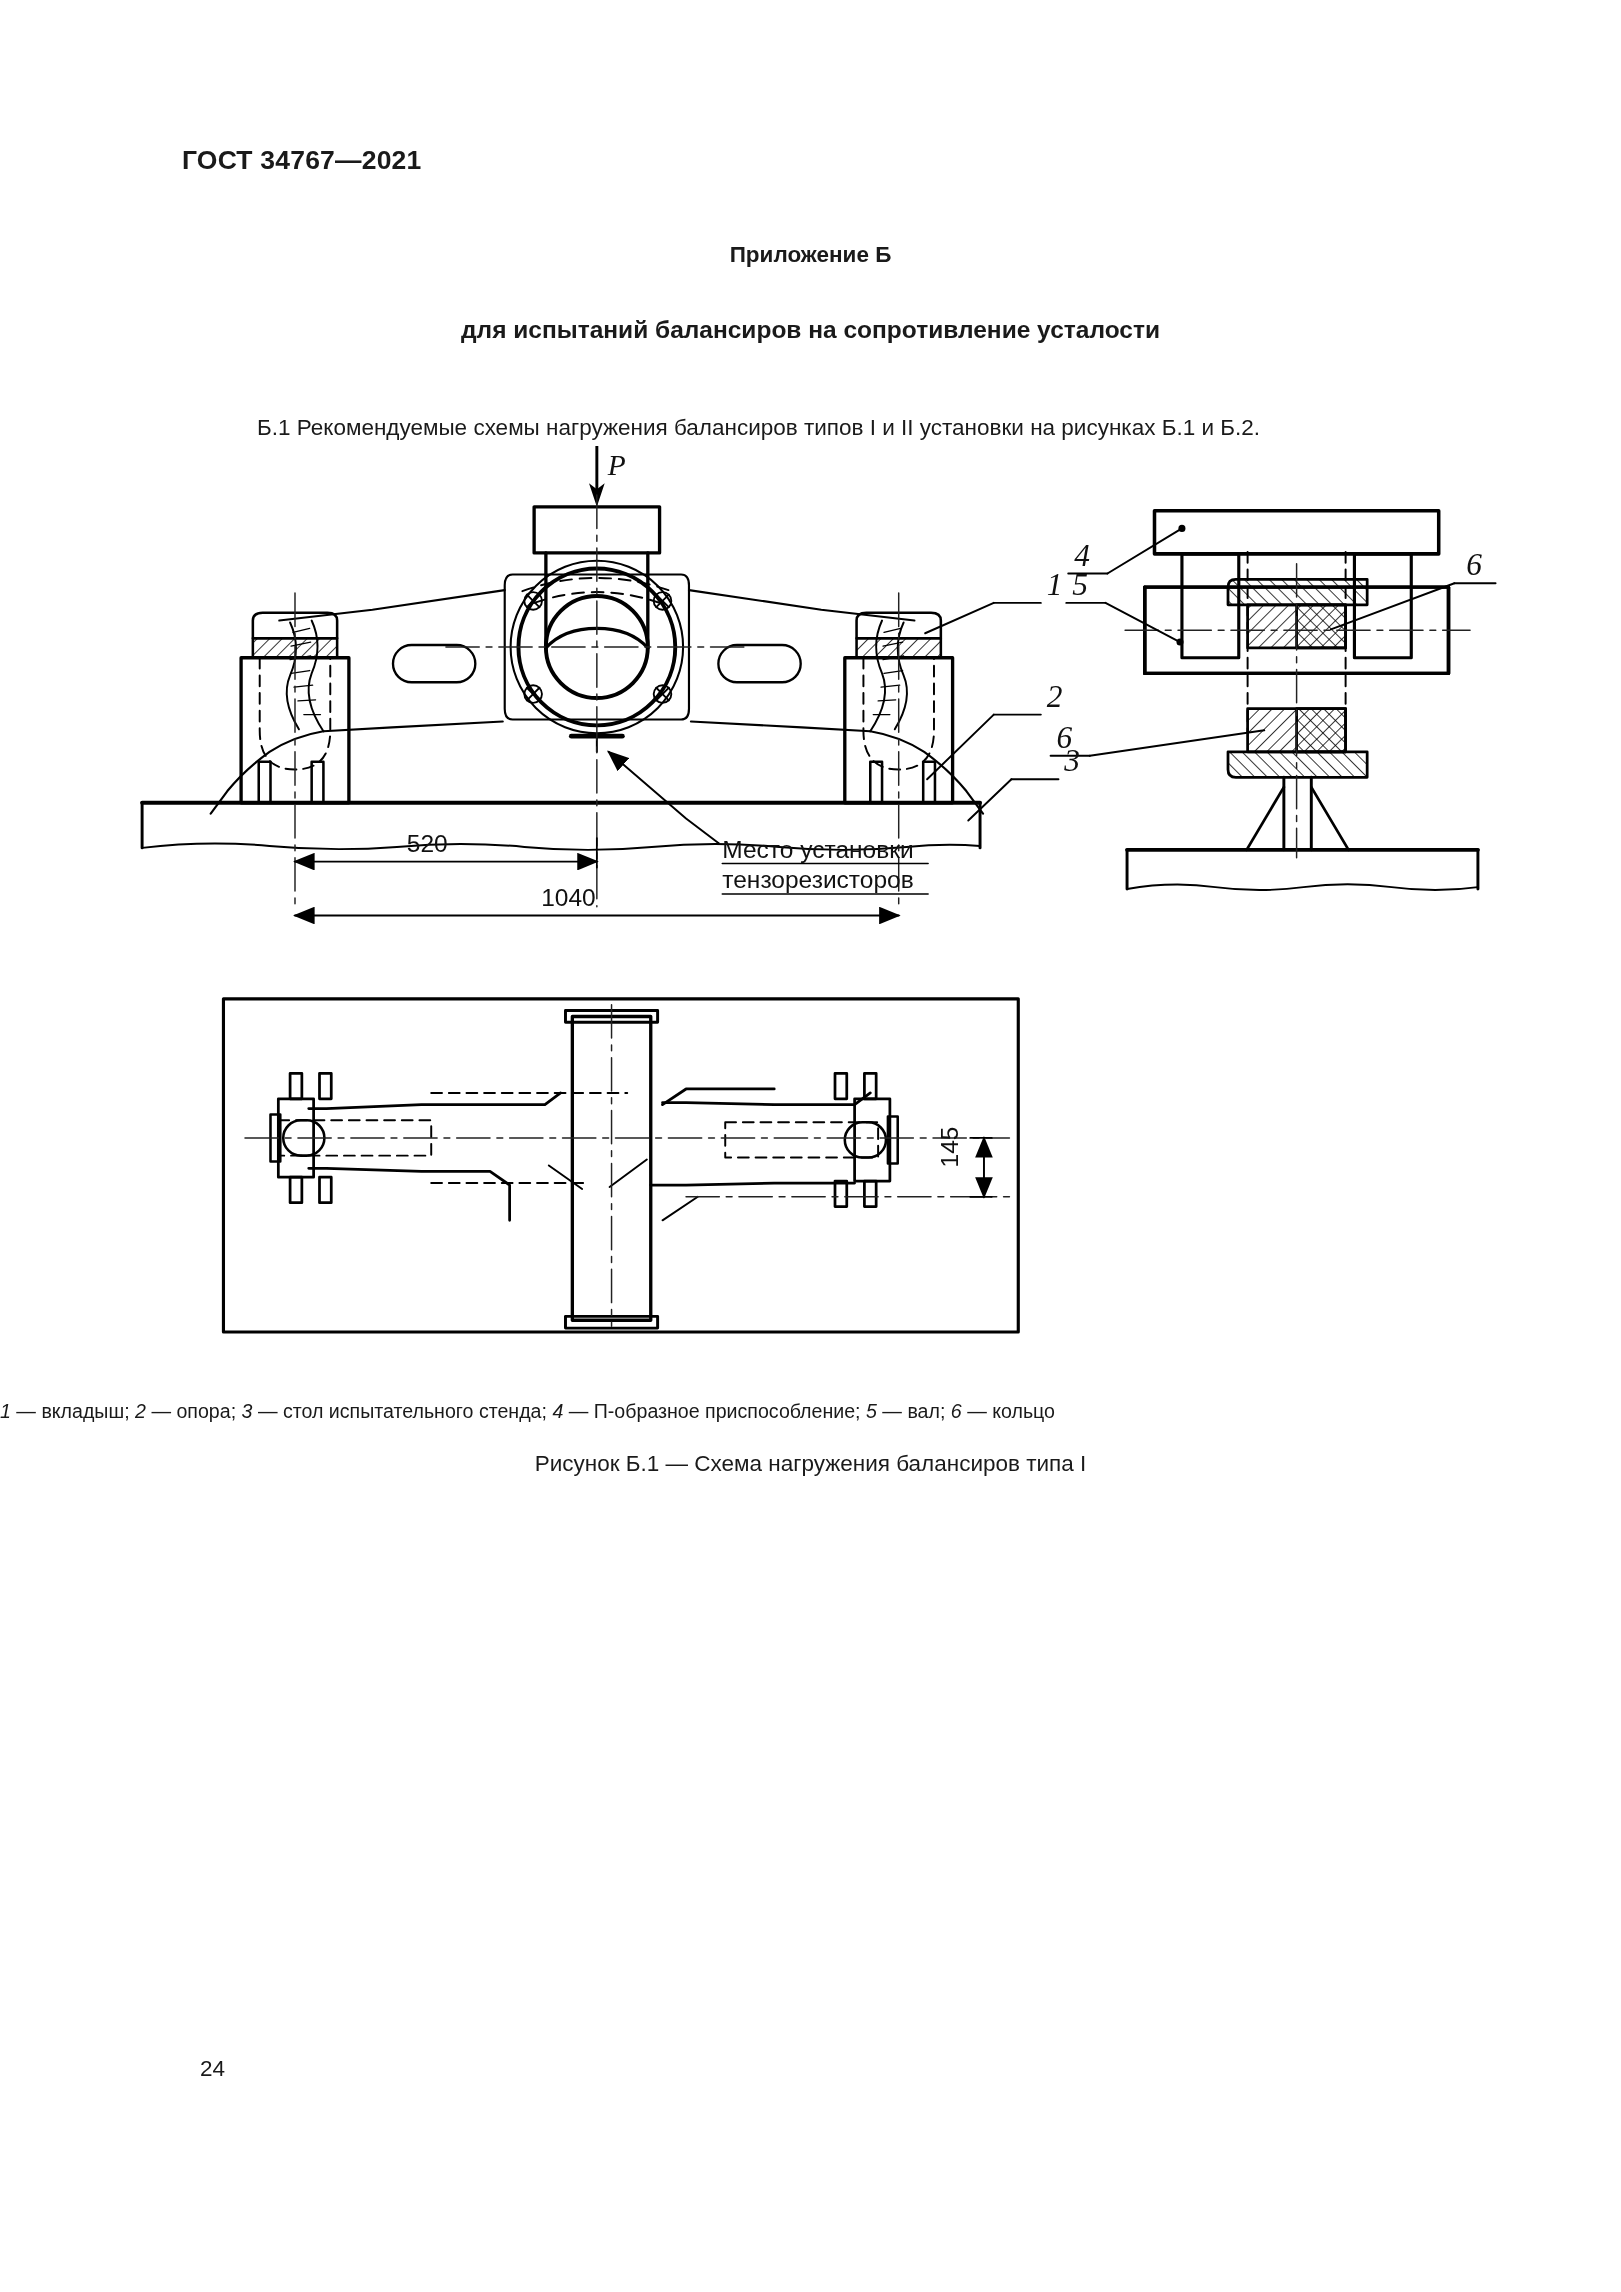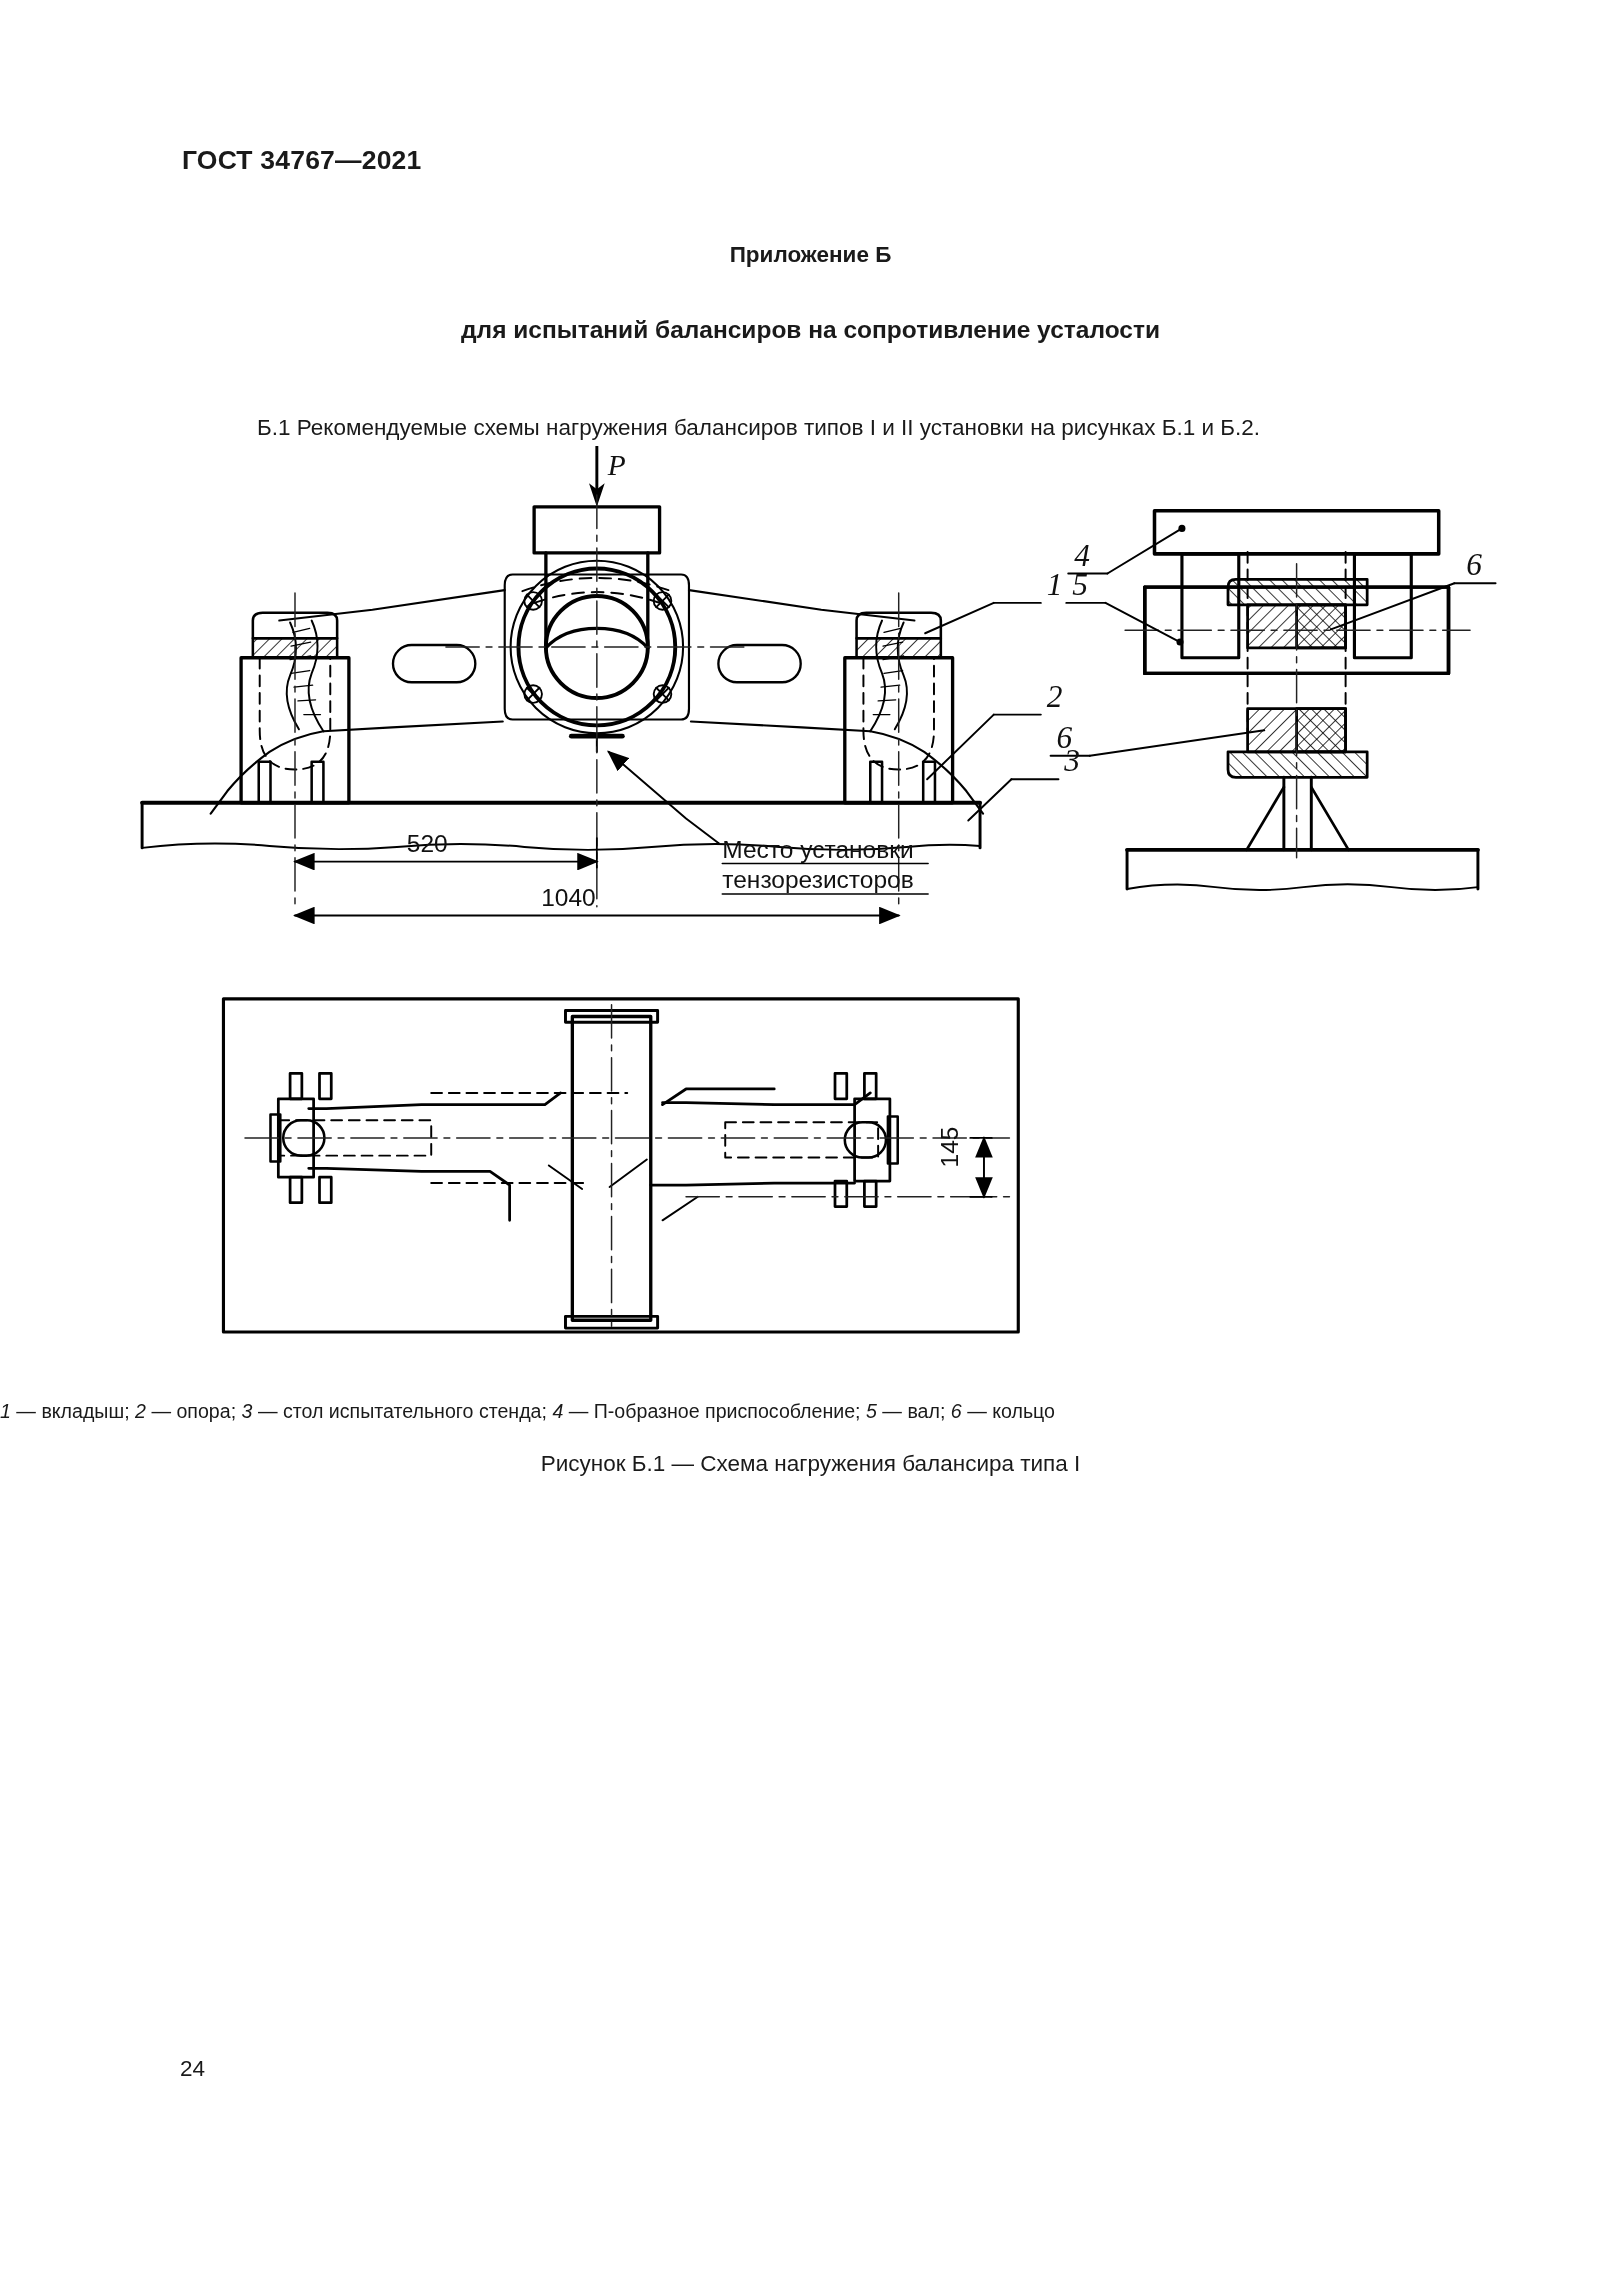--- a/index.html
+++ b/index.html
@@ -79,21 +79,21 @@
     position: absolute;
     left: 0; right: 0;
     top: 1451px;
     text-align: center;
     font-size: 22.5px;
   }
 
   
   .page-number {
     position: absolute;
-    left: 180px;
+    left: 200px;
     top: 2056px;
     font-size: 22.5px;
   }
 
   .nowrap { white-space: nowrap; }
 </style>
 </head>
 <body>
 
 <div class="page">
@@ -382,18 +382,18 @@
       <text x="1078" y="308" font-family="Liberation Serif, serif" font-size="32" font-style="italic" fill="#111">6</text>
 
       <text x="978" y="736" font-family="Liberation Sans, sans-serif" font-size="25" fill="#111" transform="rotate(-90 978 736)">145</text>
     </svg>
   </div>
 
   <div class="fig-legend">
     <span class="nowrap"><i>1</i> — вкладыш; <i>2</i> — опора; <i>3</i> — стол испытательного стенда; <i>4</i> — П-образное приспособление; <i>5</i> — вал; <i>6</i> — кольцо</span>
   </div>
 
-  <div class="fig-caption">Рисунок Б.1 — Схема нагружения балансира типа I</div>
+  <div class="fig-caption">Рисунок Б.1 — Схема нагружения балансиров типа I</div>
 
   <div class="page-number">24</div>
 
 </div>
 
 
 </body></html>

